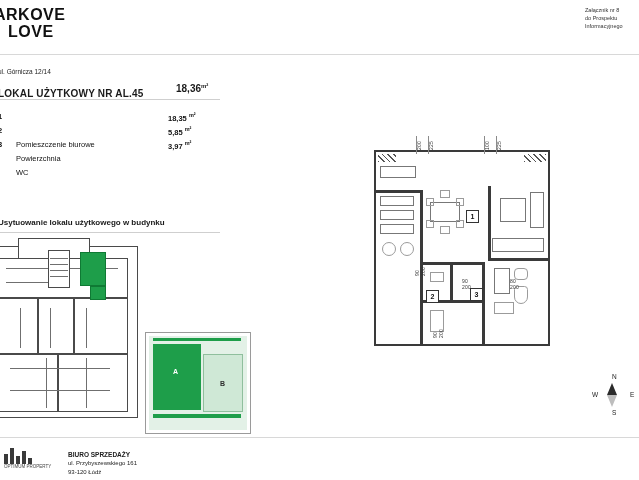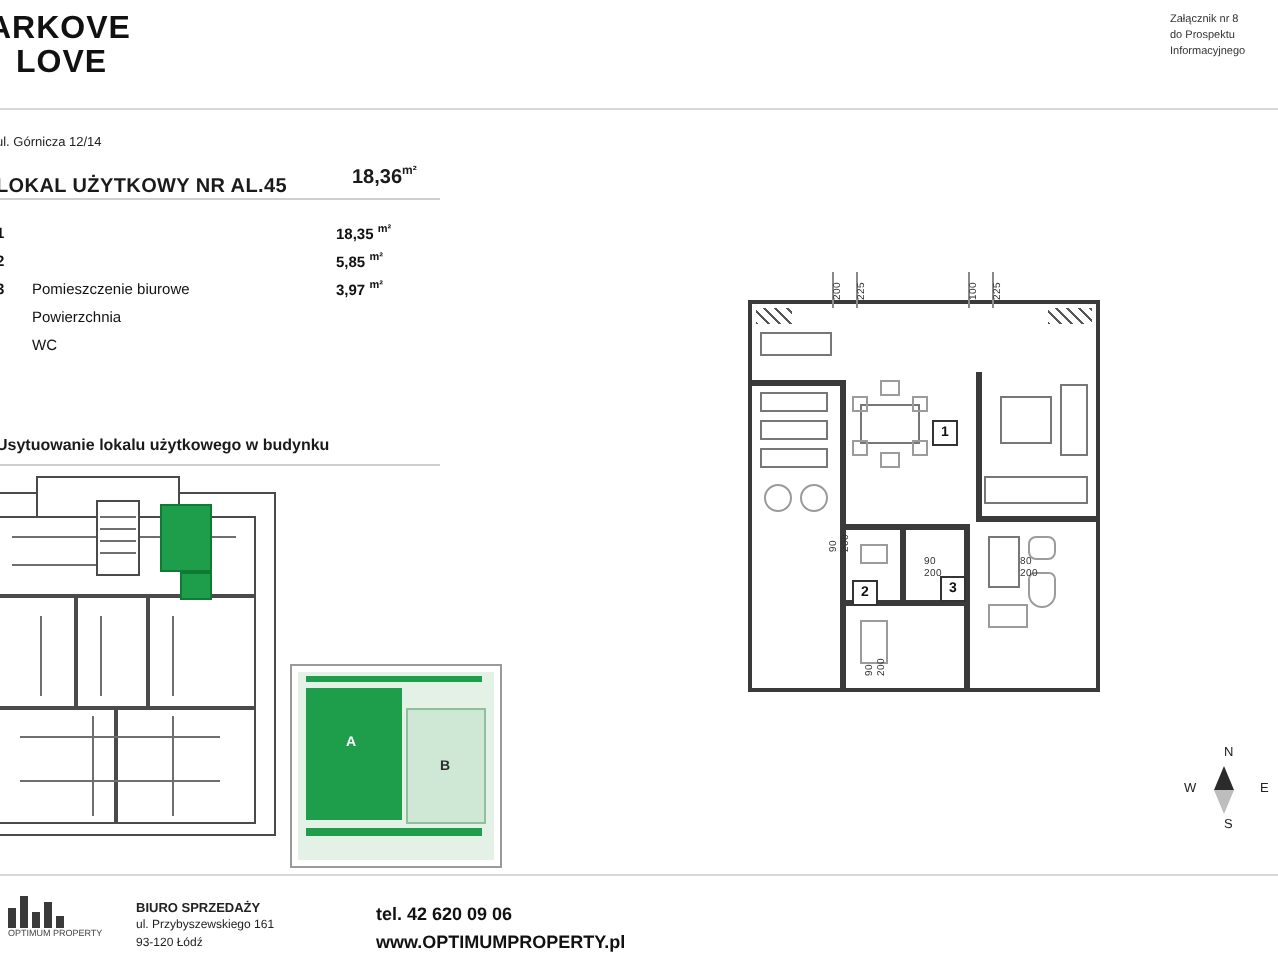--- a/index.html
+++ b/index.html
@@ -481,18 +481,14 @@
     </span>
     <span>OPTIMUM PROPERTY</span>
   </div>
 
   <div id="biuro">
     <div class="b-title">BIURO SPRZEDAŻY</div>
     <div>ul. Przybyszewskiego 161</div>
     <div>93-120 Łódź</div>
   </div>
 
-  <div id="contact">
-    <div>tel. 42 620 09 06</div>
-    <div>www.OPTIMUMPROPERTY.pl</div>
-  </div>
 
 </div>
 
 </body></html>

